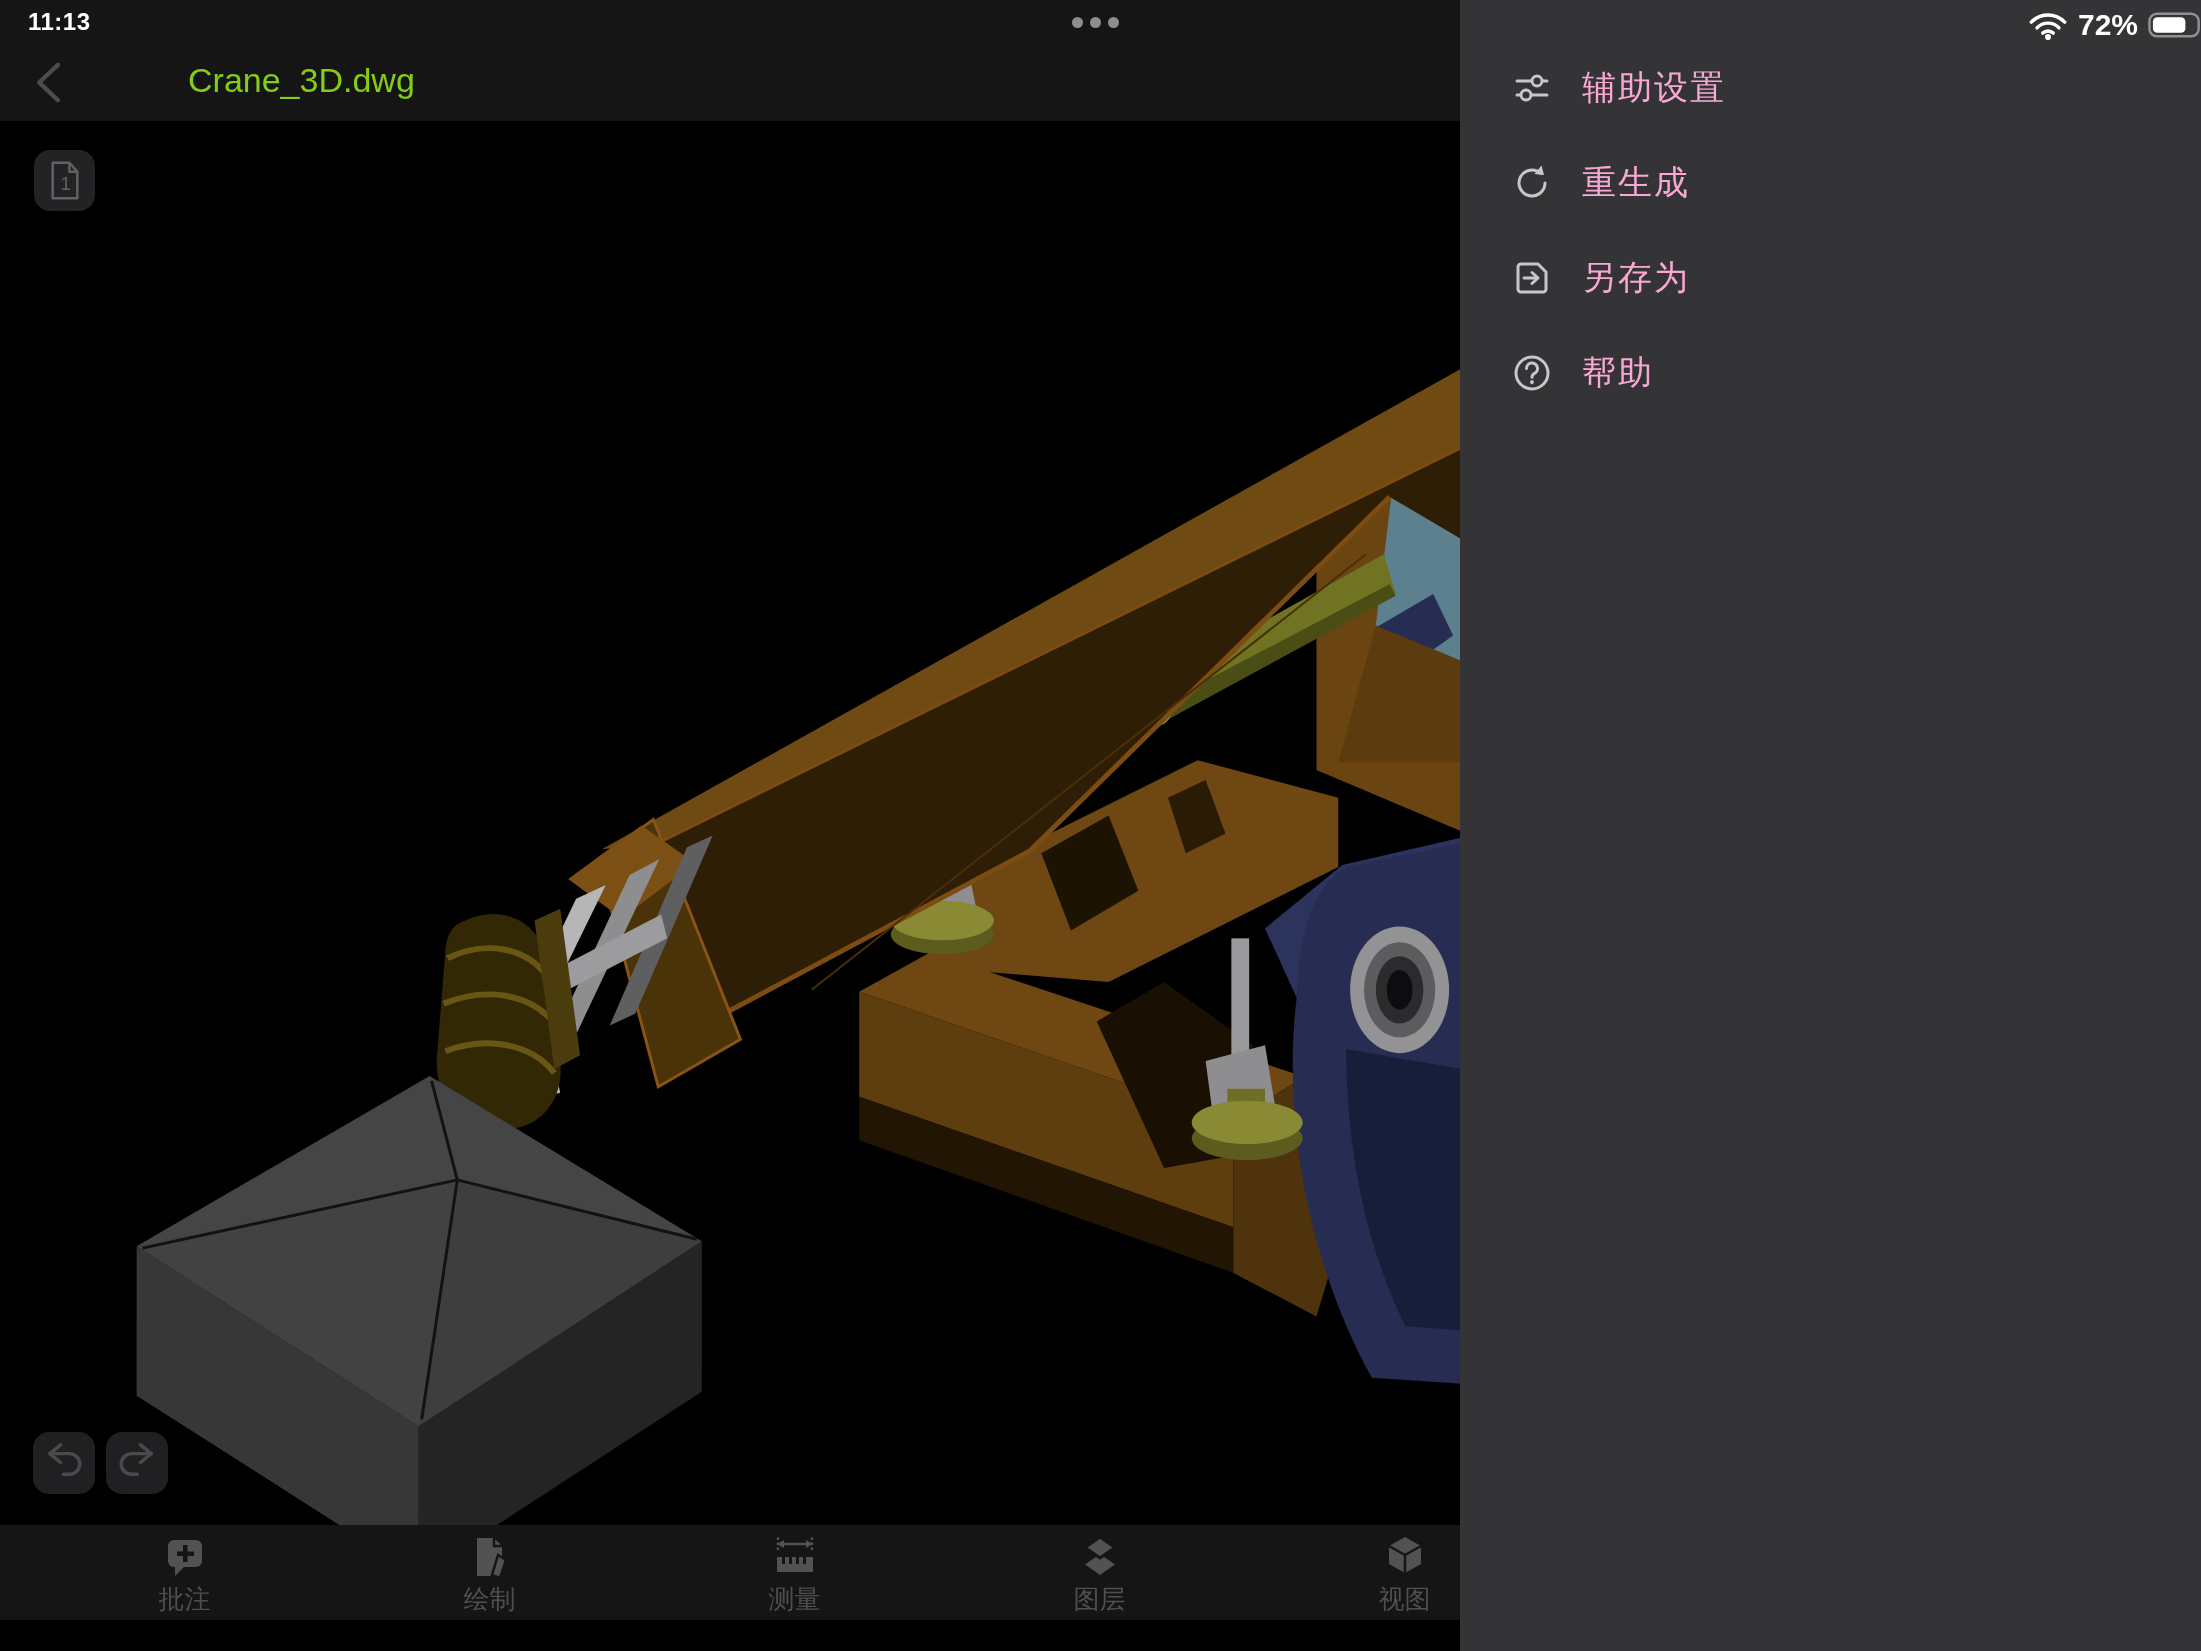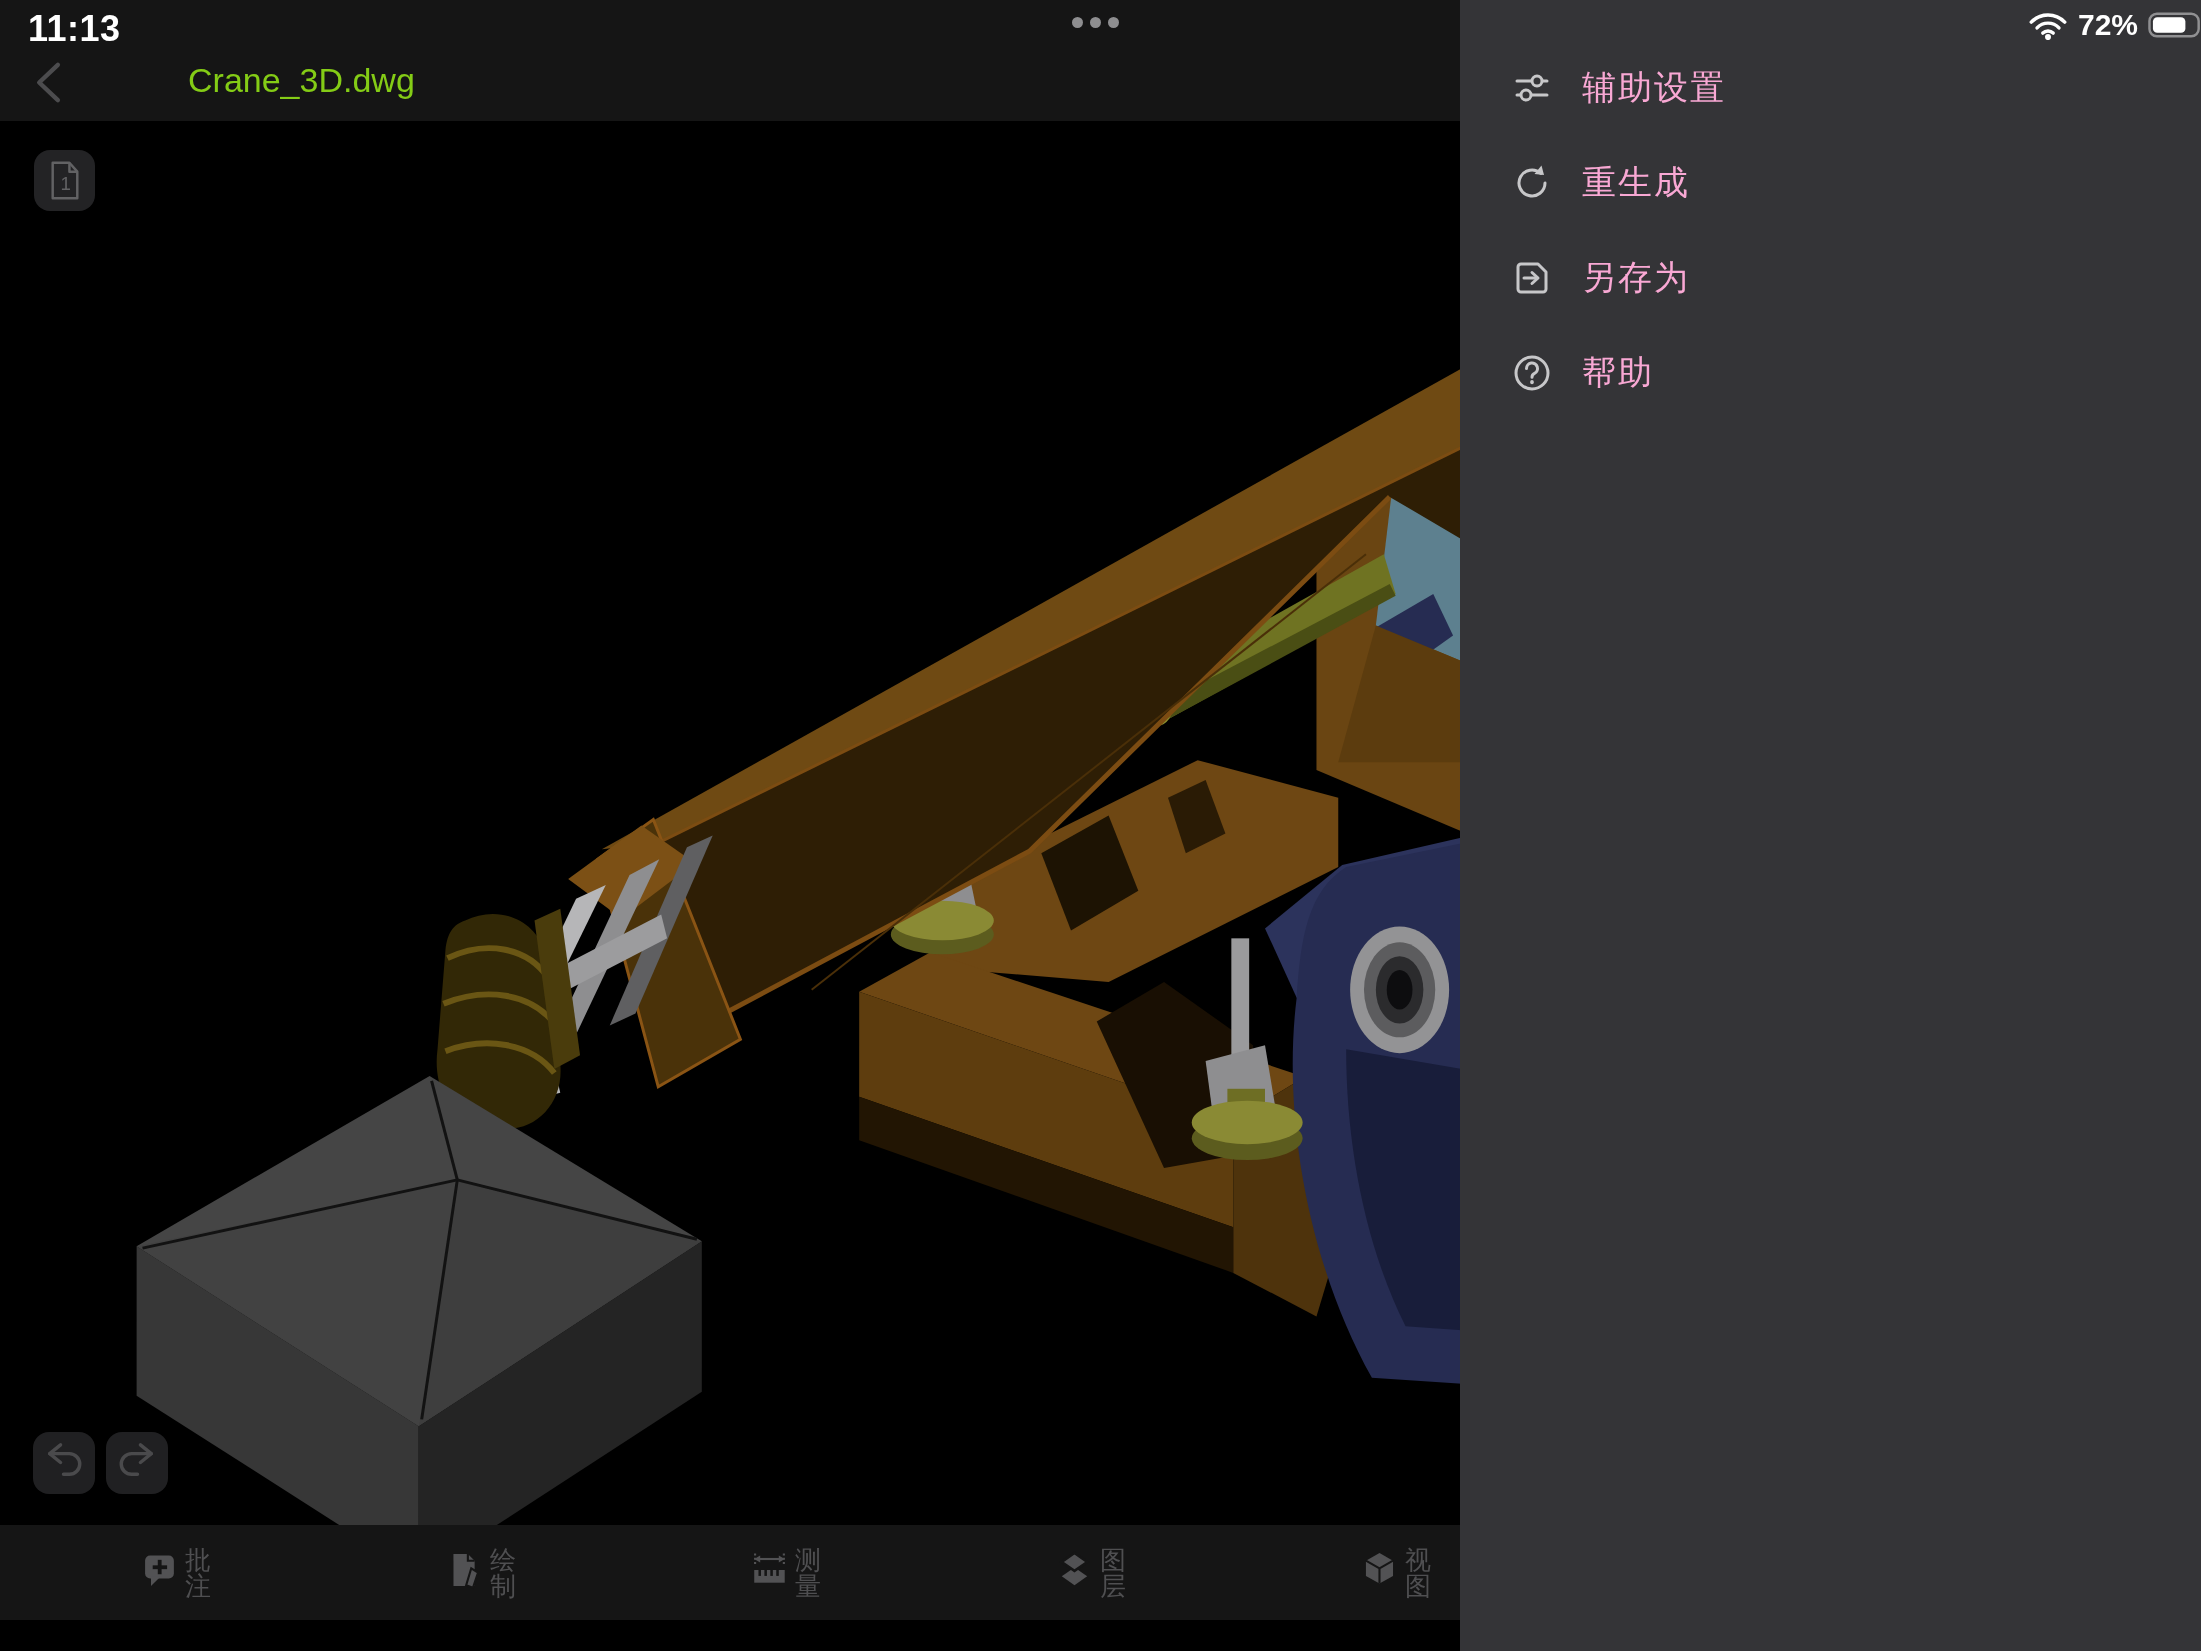--- a/index.html
+++ b/index.html
@@ -1,42 +1,42 @@
 <!DOCTYPE html>
 <html><head>
 <meta charset="utf-8">
 <style>
   html,body{margin:0;padding:0;background:#000;}
   .screen{position:relative;width:2202px;height:1651px;background:#000;overflow:hidden;
           font-family:"Liberation Sans","DejaVu Sans",sans-serif;-webkit-font-smoothing:antialiased;}
 
   
   .header{position:absolute;left:0;top:0;width:1462px;height:121px;background:#151515;}
-  .status-time{position:absolute;left:28px;top:8px;font-size:36px;font-weight:700;color:#ffffff;letter-spacing:0.5px;}
+  .status-time{position:absolute;left:28px;top:8px;font-size:24px;font-weight:700;color:#ffffff;letter-spacing:0.5px;}
   .mt-dots{position:absolute;left:1072px;top:17px;display:flex;gap:7px;}
   .mt-dots i{width:11px;height:11px;border-radius:50%;background:#8e8e90;display:block;}
   .back-btn{position:absolute;left:26px;top:57px;width:48px;height:51px;}
   .doc-title{position:absolute;left:188px;top:61px;font-size:34px;color:#84cc16;}
 
   .status-right{position:absolute;left:2028px;top:8px;display:flex;align-items:center;gap:10px;z-index:30;}
   .batt-pct{font-size:30px;font-weight:700;color:#ffffff;}
 
   
   .page-btn{position:absolute;left:34px;top:150px;width:61px;height:61px;border-radius:16px;background:#232325;}
   .undo-btn,.redo-btn{position:absolute;top:1432px;width:62px;height:62px;border-radius:16px;background:#202022;}
   .undo-btn{left:33px}.redo-btn{left:106px}
 
   
   .scene{position:absolute;left:0;top:0;width:1462px;height:1651px;}
 
   
   .toolbar{position:absolute;left:0;top:1525px;width:1462px;height:95px;background:#151515;
            display:flex;justify-content:space-between;align-items:center;
            padding:0 13px 0 140px;box-sizing:border-box;z-index:10;}
-  .tool-item{width:89px;display:flex;flex-direction:row;align-items:flex-start;gap:6px;}
+  .tool-item{width:89px;display:flex;flex-direction:column;align-items:center;gap:6px;}
   .tool-item .tlabel{font-size:26px;color:#4f4f51;line-height:1;}
 
   
   .panel{position:absolute;left:1460px;top:0;width:742px;height:1651px;background:#343437;z-index:20;}
   .menu{padding-top:40px;}
   .menu-item{height:95px;display:flex;align-items:center;gap:28px;padding-left:50px;cursor:pointer;}
   .menu-item .mlabel{font-size:34px;color:#f9a8d4;letter-spacing:2px;}
   .micon{width:44px;height:44px;flex:0 0 44px;}
 </style>
 </head>

